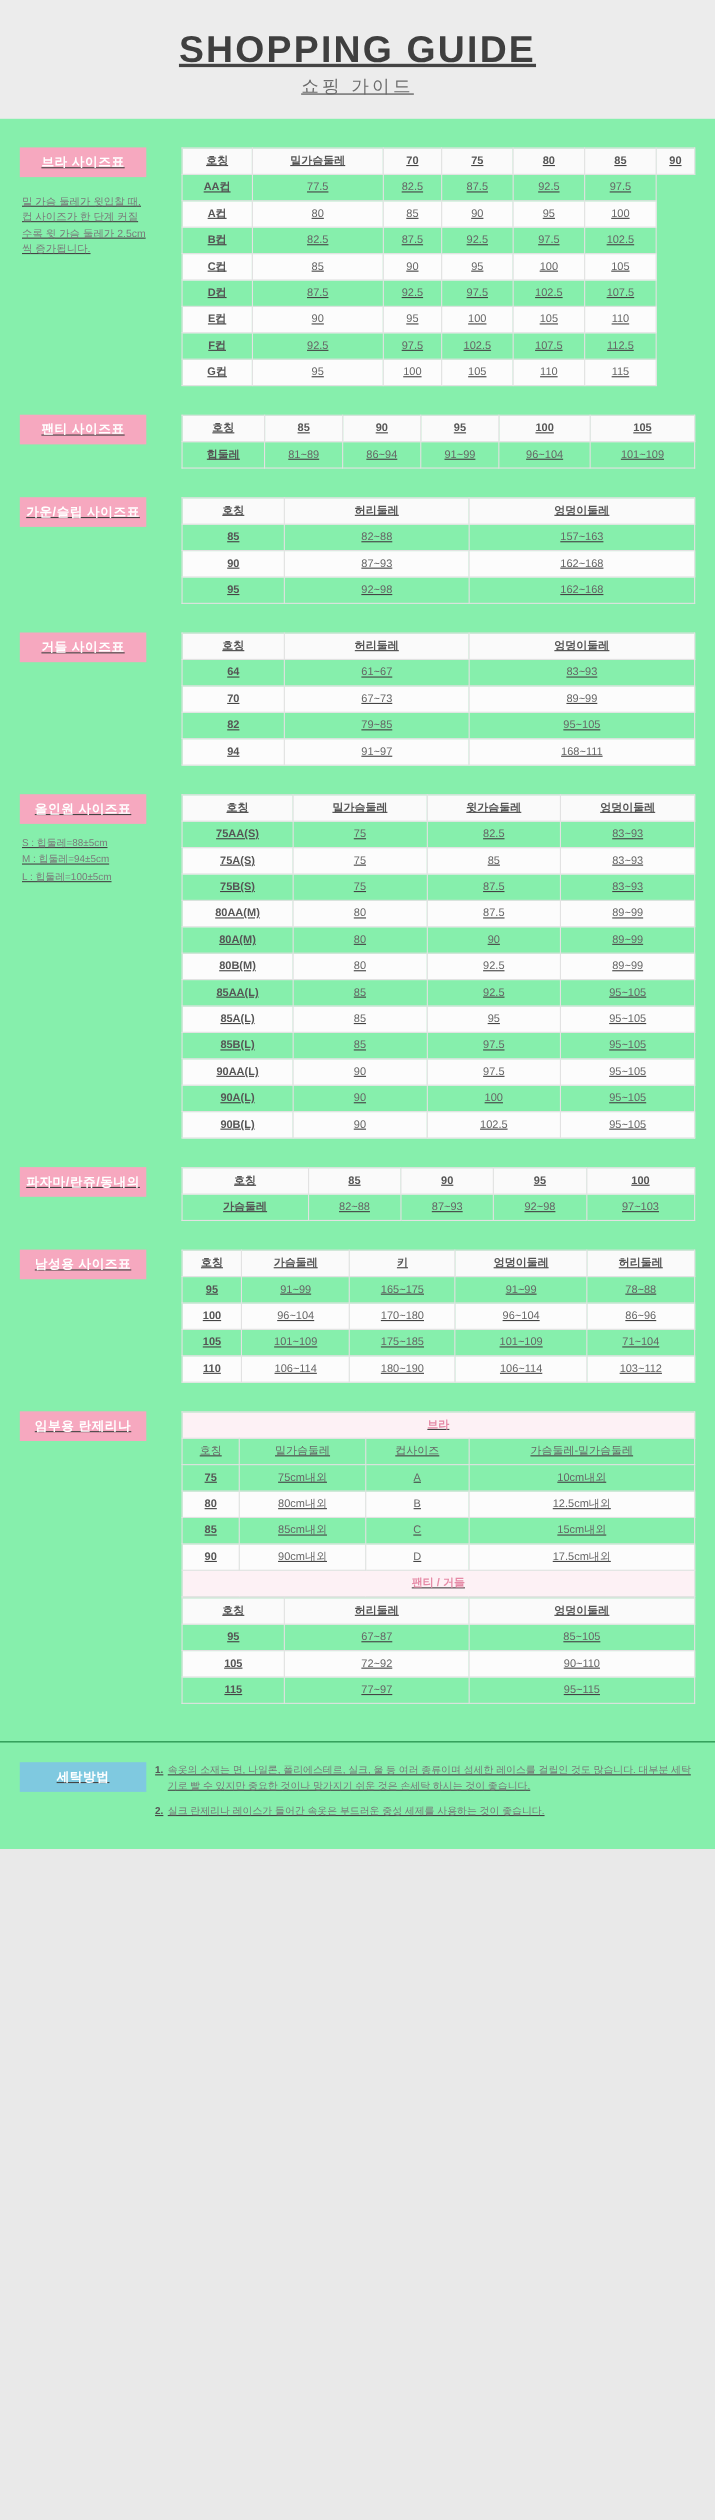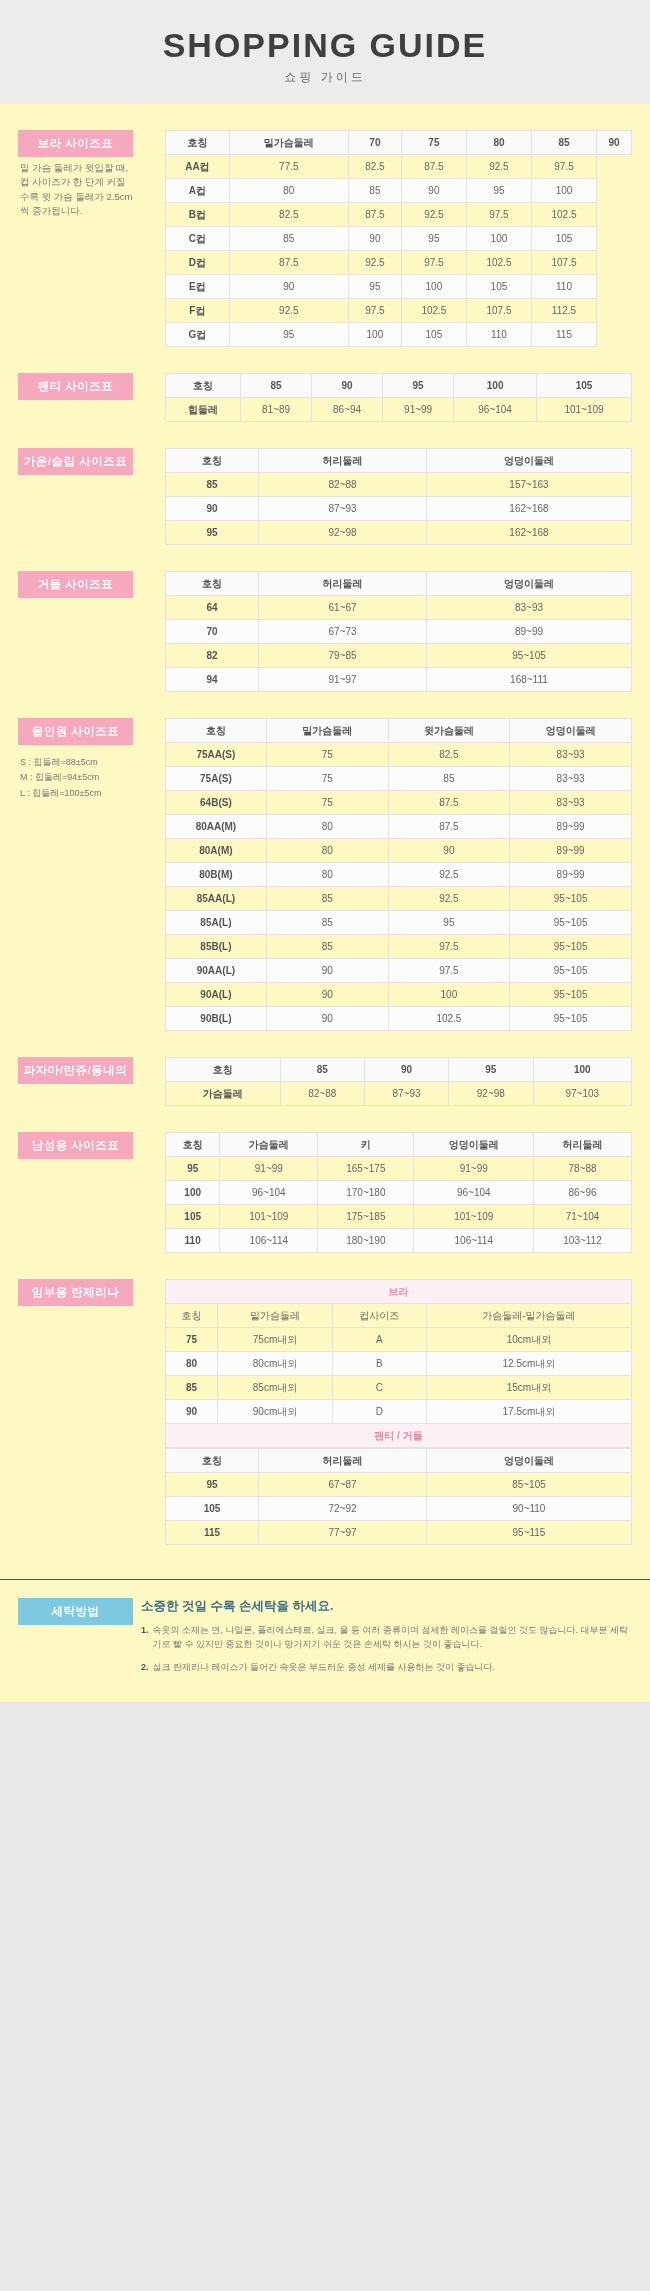--- a/index.html
+++ b/index.html
@@ -5,38 +5,39 @@
   * { box-sizing: border-box; }
   body {
     margin: 0;
     background: #e9e9e9;
     font-family: "Liberation Sans", sans-serif;
     color: #444;
   }
   .page {
     width: 650px;
     margin: 0 auto;
-    background: #fef9c3;
+    background: #86efac;
     position: relative;
     padding-bottom: 20px;
+    text-decoration: underline;
   }
   .top-band {
     background: #ececec;
     padding: 26px 0 18px 0;
     text-align: center;
   }
   .title-main {
     font-size: 34px;
     font-weight: bold;
     letter-spacing: 2px;
     color: #3f3f3f;
     font-family: "Liberation Sans", sans-serif;
   }
   .title-sub {
-    font-size: 12px;
+    font-size: 16px;
     color: #6b6b6b;
     margin-top: 4px;
     letter-spacing: 3px;
   }
   .section {
     display: flex;
     align-items: flex-start;
     padding: 0 18px;
     margin-top: 26px;
     gap: 24px;
@@ -53,21 +54,21 @@
     font-weight: bold;
     text-align: center;
     padding: 6px 0;
     letter-spacing: 0.5px;
   }
   .sec-label.blue { background: #7fc9e0; }
   .note {
     font-size: 9.5px;
     color: #7a7a7a;
     line-height: 1.5;
-    margin-top: 4px;
+    margin-top: 16px;
     padding-left: 2px;
   }
   .note2 {
     font-size: 9px;
     color: #7a7a7a;
     line-height: 1.7;
     margin-top: 10px;
     padding-left: 2px;
   }
   .table-col {
@@ -359,21 +360,21 @@
               <td>82.5</td>
               <td>83~93</td>
             </tr>
           <tr>
               <td>75A(S)</td>
               <td>75</td>
               <td>85</td>
               <td>83~93</td>
             </tr>
           <tr>
-              <td>64B(S)</td>
+              <td>75B(S)</td>
               <td>75</td>
               <td>87.5</td>
               <td>83~93</td>
             </tr>
           <tr>
               <td>80AA(M)</td>
               <td>80</td>
               <td>87.5</td>
               <td>89~99</td>
             </tr>
@@ -579,21 +580,20 @@
         </tbody>
       </table>
     </div>
   </div>
 
   <div class="wash-section">
     <div class="label-col">
       <span class="sec-label blue">세탁방법</span>
     </div>
     <div class="wash-body">
-      <div class="wash-title">소중한 것일 수록 손세탁을 하세요.</div>
       <div class="wash-item">
         <span class="wash-num">1.</span>
         <span class="wash-txt">속옷의 소재는 면, 나일론, 폴리에스테르, 실크, 울 등 여러 종류이며 섬세한 레이스를 걸릴인 것도 많습니다. 대부분 세탁기로 빨 수 있지만 중요한 것이나 망가지기 쉬운 것은 손세탁 하시는 것이 좋습니다.</span>
       </div>
       <div class="wash-item">
         <span class="wash-num">2.</span>
         <span class="wash-txt">실크 란제리나 레이스가 들어간 속옷은 부드러운 중성 세제를 사용하는 것이 좋습니다.</span>
       </div>
     </div>
   </div>

